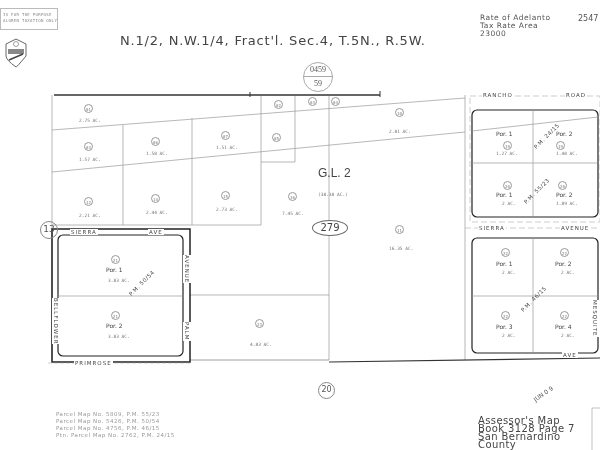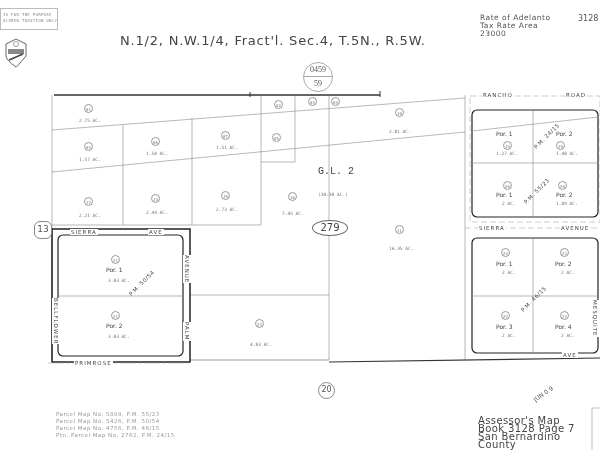--- a/index.html
+++ b/index.html
@@ -13,21 +13,21 @@
   .bookno { left:578px; top:14px; font-size:8px; color:#555; font-family:"DejaVu Sans", sans-serif; }
   .code-circle { left:303px; top:62px; width:30px; height:30px; border:1px solid #aaa; border-radius:50%; font-size:8px; color:#555;
                  text-align:center; box-sizing:border-box; font-family:Liberation Serif, serif; }
   .code-circle .top { display:block; border-bottom:1px solid #aaa; line-height:13px; }
   .code-circle .bot { display:block; line-height:13px; }
   .pnum { width:9px; height:9px; border:1px solid #999; border-radius:50%; font-size:4px; text-align:center; line-height:9px; color:#777; box-sizing:border-box; }
   .acre { font-size:4.5px; color:#777; white-space:nowrap; }
   .por { font-size:6px; color:#444; white-space:nowrap; font-family:"DejaVu Sans", sans-serif;}
   .street { font-size:5.5px; color:#444; letter-spacing:1px; white-space:nowrap; font-family:"DejaVu Sans", sans-serif; background:#fff; padding:0 1px;}
   .vstreet { writing-mode:vertical-rl; }
-  .gl { font-size:10px; color:#444; font-family:Liberation Mono, monospace; }
+  .gl { font-size:12px; color:#444; font-family:Liberation Sans, sans-serif; }
   .oval { border:1px solid #666; border-radius:50%; font-size:10px; text-align:center; color:#444; background:#fff; font-family:"DejaVu Sans", sans-serif;}
   .circlenum { border:1px solid #888; border-radius:50%; text-align:center; color:#555; font-family:"DejaVu Sans", sans-serif;}
   .notes { left:56px; top:411px; font-size:5.5px; line-height:7px; color:#999; letter-spacing:0.5px; font-family:"DejaVu Sans", sans-serif;}
   .footer { left:478px; top:417px; font-size:10px; line-height:8px; color:#444; letter-spacing:0.4px; font-family:"DejaVu Sans", sans-serif;}
   .date { left:532px; top:390px; font-size:6px; color:#555; transform:rotate(-35deg); font-family:"DejaVu Sans", sans-serif;}
   .pm { font-size:5.5px; color:#444; white-space:nowrap; font-family:"DejaVu Sans", sans-serif; letter-spacing:0.5px;}
 </style>
 </head>
 <body>
 
@@ -43,21 +43,21 @@
   <circle cx="12" cy="6" r="2.5" fill="none" stroke="#777" stroke-width="0.7"></circle>
 </svg>
 
 <div class="abs title">N.1/2, N.W.1/4, Fract'l. Sec.4, T.5N., R.5W.</div>
 
 <div class="abs city">
   <div>Rate of Adelanto</div>
   <div>Tax Rate Area</div>
   <div>23000</div>
 </div>
-<div class="abs bookno">3128</div>
+<div class="abs bookno">2547</div>
 
 <div class="abs code-circle">
   <span class="top">0459</span>
   <span class="bot">59</span>
 </div>
 
 <svg class="abs" style="left:0;top:0" width="600" height="450">
   <g stroke="#999" stroke-width="0.7" fill="none">
 
     <line x1="52" y1="95" x2="52" y2="360"></line>
@@ -97,21 +97,21 @@
 
   <rect x="472" y="238" width="126" height="115" rx="5" fill="none" stroke="#222" stroke-width="1.2"></rect>
   <line x1="472" y1="296" x2="598" y2="296" stroke="#999" stroke-width="0.7"></line>
   <line x1="533" y1="238" x2="533" y2="353" stroke="#999" stroke-width="0.7"></line>
   <line x1="465" y1="228" x2="600" y2="228" stroke="#999" stroke-width="0.5" stroke-dasharray="6 3"></line>
 
   <line x1="592" y1="408" x2="592" y2="450" stroke="#999" stroke-width="0.6"></line>
   <line x1="592" y1="408" x2="600" y2="408" stroke="#999" stroke-width="0.6"></line>
 </svg>
 
-<div class="abs circlenum" style="left:34px;top:221px;width:16px;height:16px;font-size:9px;line-height:15px;border-radius:6px;">13</div>
+<div class="abs circlenum" style="left:40px;top:221px;width:16px;height:16px;font-size:9px;line-height:15px;">13</div>
 <div class="abs circlenum" style="left:318px;top:382px;width:15px;height:15px;font-size:8px;line-height:14px;">20</div>
 <div class="abs oval" style="left:312px;top:220px;width:34px;height:14px;line-height:14px;">279</div>
 
 <div class="abs gl" style="left:318px;top:166px;">G.L. 2</div>
 <div class="abs acre" style="left:318px;top:192px;">(38.38 AC.)</div>
 
 <div class="abs pnum" style="left:84px;top:104px;">01</div>
 <div class="abs acre" style="left:79px;top:118px;">2.75 AC.</div>
 
 <div class="abs pnum" style="left:84px;top:142px;">03</div>

